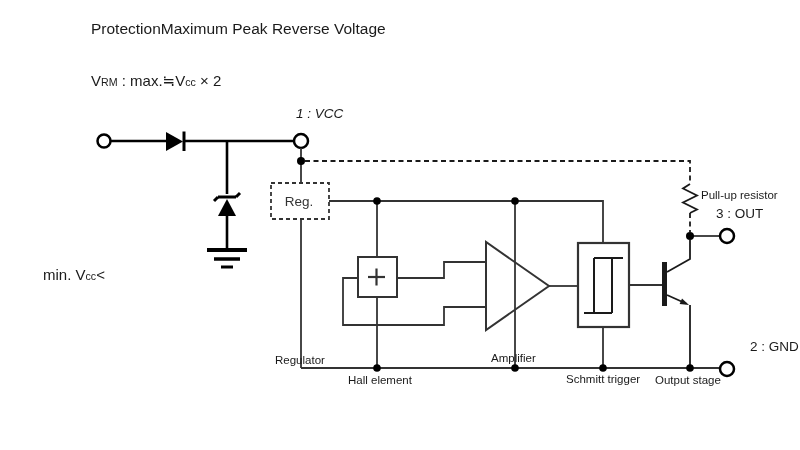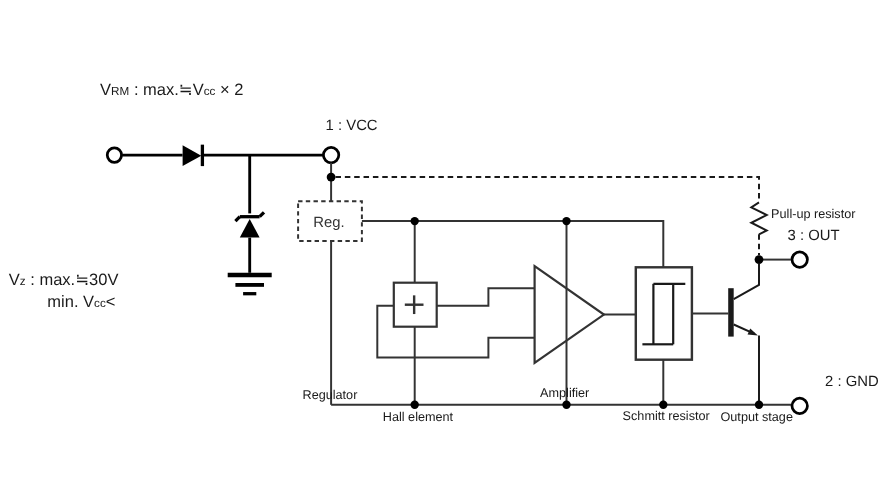--- a/index.html
+++ b/index.html
@@ -119,33 +119,33 @@
       <circle cx="377" cy="201" r="3.8"></circle>
       <circle cx="515" cy="201" r="3.8"></circle>
       <circle cx="377" cy="368" r="3.8"></circle>
       <circle cx="515" cy="368" r="3.8"></circle>
       <circle cx="603" cy="368" r="3.8"></circle>
       <circle cx="690" cy="368" r="3.8"></circle>
     </g>
   </svg>
 
   <div class="label h1" style="left:91px;top:18px;">
+    <div>ProtectionMaximum Peak Reverse Voltage</div>
   </div>
 
   <div class="label formula" style="left:91px;top:72px;"><span>V</span><span class="sm">RM</span><span> : max.≒V</span><span class="sm">cc</span><span> × 2</span></div>
 
 
-  <div class="label formula" style="left:8px;top:245px;"><span>V</span><span class="sm">z</span><span> : max.≒30V</span></div>
 
   <div class="label formula" style="left:43px;top:266px;"><span>min. V</span><span class="sm">cc</span><span>&lt;</span></div>
 
-  <div class="label pin-label" style="left:296px;top:106px;">1 : VCC</div>
+  <div class="label pin-label" style="left:296px;top:106px;font-style:italic;">1 : VCC</div>
   <div class="label small-label" style="left:701px;top:189px;">Pull-up resistor</div>
   <div class="label pin-label" style="left:716px;top:206px;text-align:center;">3 : OUT</div>
   <div class="label pin-label" style="left:750px;top:339px;">2 : GND</div>
 
   <div class="label small-label" style="left:275px;top:354px;">Regulator</div>
   <div class="label small-label" style="left:348px;top:374px;">Hall element</div>
   <div class="label small-label" style="left:491px;top:352px;">Amplifier</div>
-  <div class="label small-label" style="left:566px;top:373px;">Schmitt resistor</div>
+  <div class="label small-label" style="left:566px;top:373px;">Schmitt trigger</div>
   <div class="label small-label" style="left:655px;top:374px;">Output stage</div>
 
 </div>
 
 </body></html>

